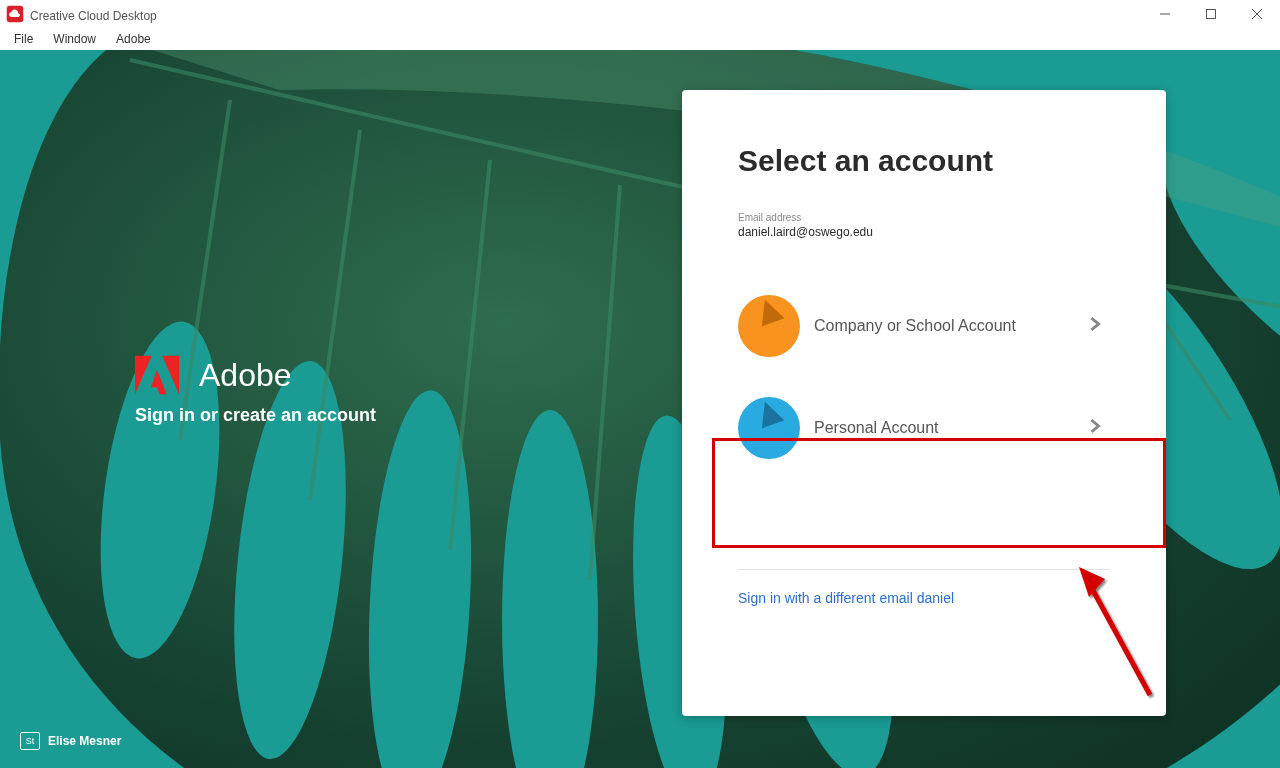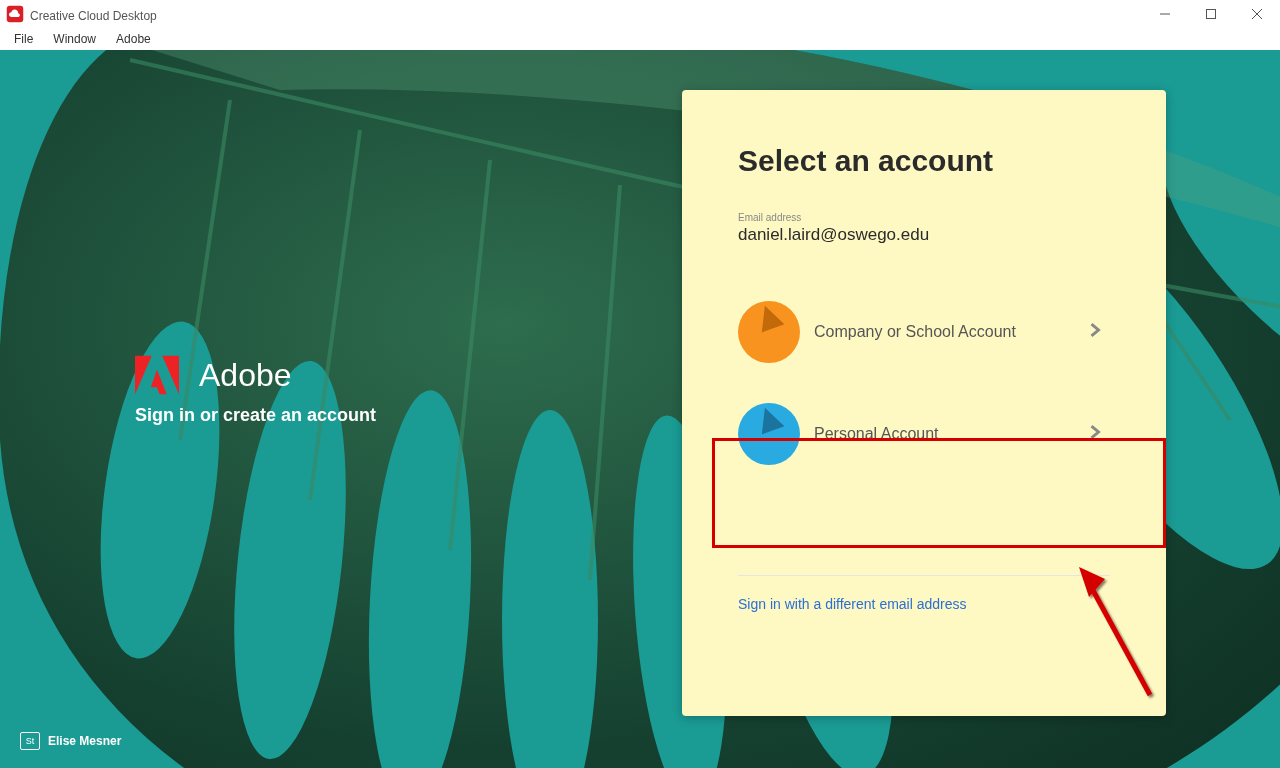--- a/index.html
+++ b/index.html
@@ -24,24 +24,24 @@
 .leaf{position:absolute;top:-30px;left:-20px;width:1500px;height:900px}
 
 
 .brand{position:absolute;left:135px;top:305px;color:#fff}
 .brand-row{display:flex;align-items:center;gap:20px}
 .brand-logo{width:44px;height:40px}
 .brand-name{font-size:32px;font-weight:400;color:#fff}
 .brand-sub{margin-top:10px;font-size:18px;font-weight:700;color:#fff}
 
 
-.card{position:absolute;top:40px;left:682px;width:484px;height:626px;background:#fef9c3;border-radius:4px;box-shadow:0 2px 10px rgba(0,0,0,.25);padding:54px 56px 30px 56px}
+.card{position:absolute;top:40px;left:682px;width:484px;height:626px;background:#ffffff;border-radius:4px;box-shadow:0 2px 10px rgba(0,0,0,.25);padding:54px 56px 30px 56px}
 .card h1{margin:0 0 34px 0;font-size:30px;font-weight:700;color:#2b2b2b}
 .label{font-size:10px;color:#888}
-.email{font-size:17px;color:#2b2b2b;margin-top:2px}
+.email{font-size:12px;color:#2b2b2b;margin-top:2px}
 .options{margin-top:36px}
 .opt{display:flex;align-items:center;gap:14px;padding:20px 8px 20px 0;cursor:pointer;position:relative}
 .opt .circle{width:62px;height:62px;border-radius:50%;position:relative;flex-shrink:0}
 .opt.blue .circle{background:#29abe2}
 .opt.blue .wedge{position:absolute;width:0;height:0;left:19px;top:4px;border-left:12px solid transparent;border-right:12px solid transparent;border-bottom:24px solid #1b74a0;transform:rotate(-20deg)}
 .opt.orange .circle{background:#f7931e}
 .opt.orange .wedge{position:absolute;width:0;height:0;left:19px;top:4px;border-left:12px solid transparent;border-right:12px solid transparent;border-bottom:24px solid #c26a0a;transform:rotate(-20deg)}
 .opt-label{font-size:16px;color:#555;flex:1}
 .chev{color:#999}
 .chev svg{width:14px;height:14px;stroke:#888;stroke-width:2.5;fill:none}
@@ -171,21 +171,21 @@
             <div class="wedge"></div>
           </div>
         <div class="opt-label">Personal Account</div>
         <div class="chev"><svg viewBox="0 0 12 12">
               <polyline points="3,1 9,6 3,11"></polyline>
             </svg></div>
       </div>
     </div>
 
     <hr class="divider">
-    <div class="altlink">Sign in with a different email address</div>
+    <div class="altlink">Sign in with a different email daniel</div>
   </div>
 
   <div class="highlight"></div>
 
   <svg class="arrow-ann" width="90" height="140" viewBox="0 0 90 140">
     <defs>
       <filter id="ds" x="-20%" y="-20%" width="160%" height="160%">
         <feDropShadow dx="2" dy="2" stdDeviation="1" flood-opacity="0.5"></feDropShadow>
       </filter>
     </defs>

